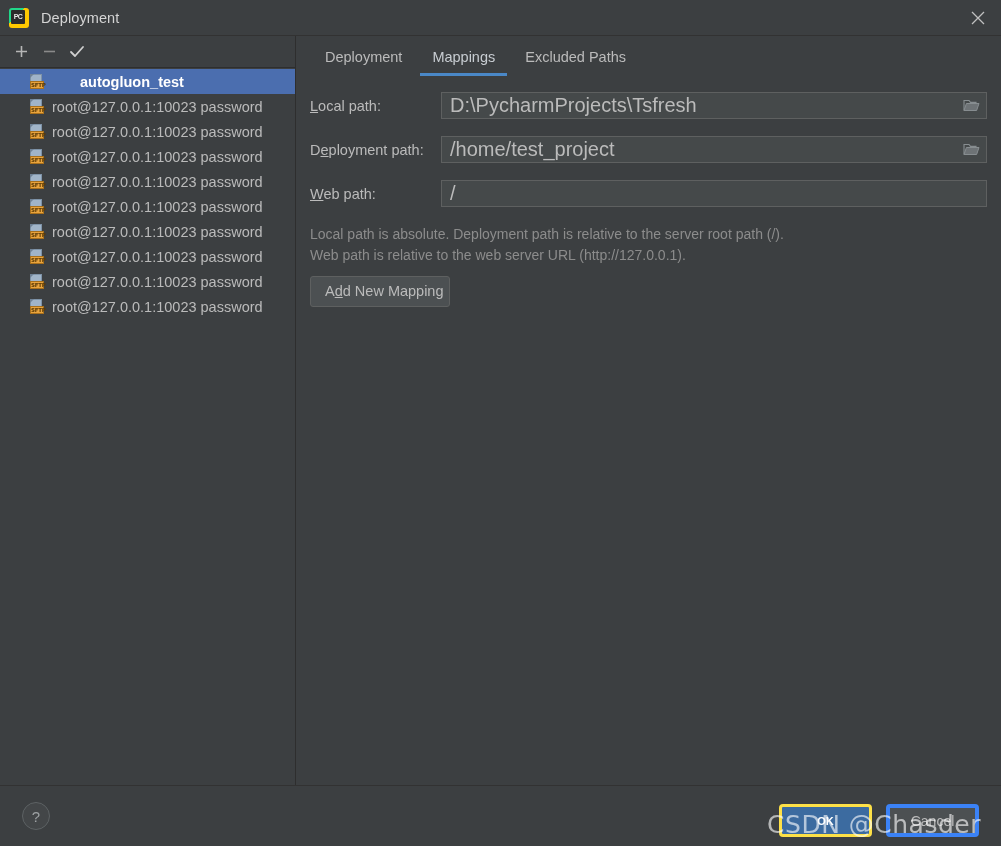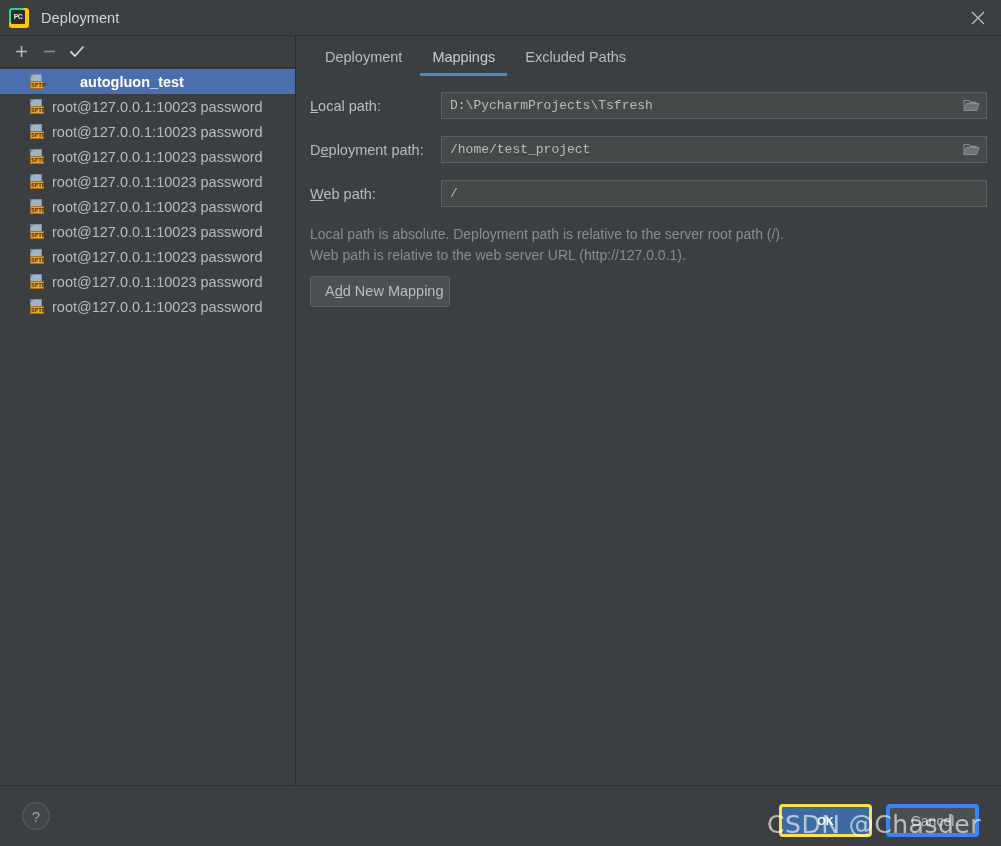--- a/index.html
+++ b/index.html
@@ -211,25 +211,24 @@
     background: #45494a;
     border: 1px solid #5e6060;
     display: flex;
     align-items: center;
     position: relative;
     min-width: 0;
   }
   .field-val {
     flex: 1 1 auto;
     color: #bbbbbb;
-    font-size: 13px;
+    font-size: 20px;
     padding-left: 8px;
     white-space: nowrap;
     overflow: hidden;
-    font-family: Liberation Mono, monospace;
   }
   .folder-btn {
     width: 30px; height: 25px;
     flex: 0 0 auto;
     display: flex; align-items: center; justify-content: center;
     cursor: default;
   }
   .folder-btn svg { display:block; }
 
   #hint {

